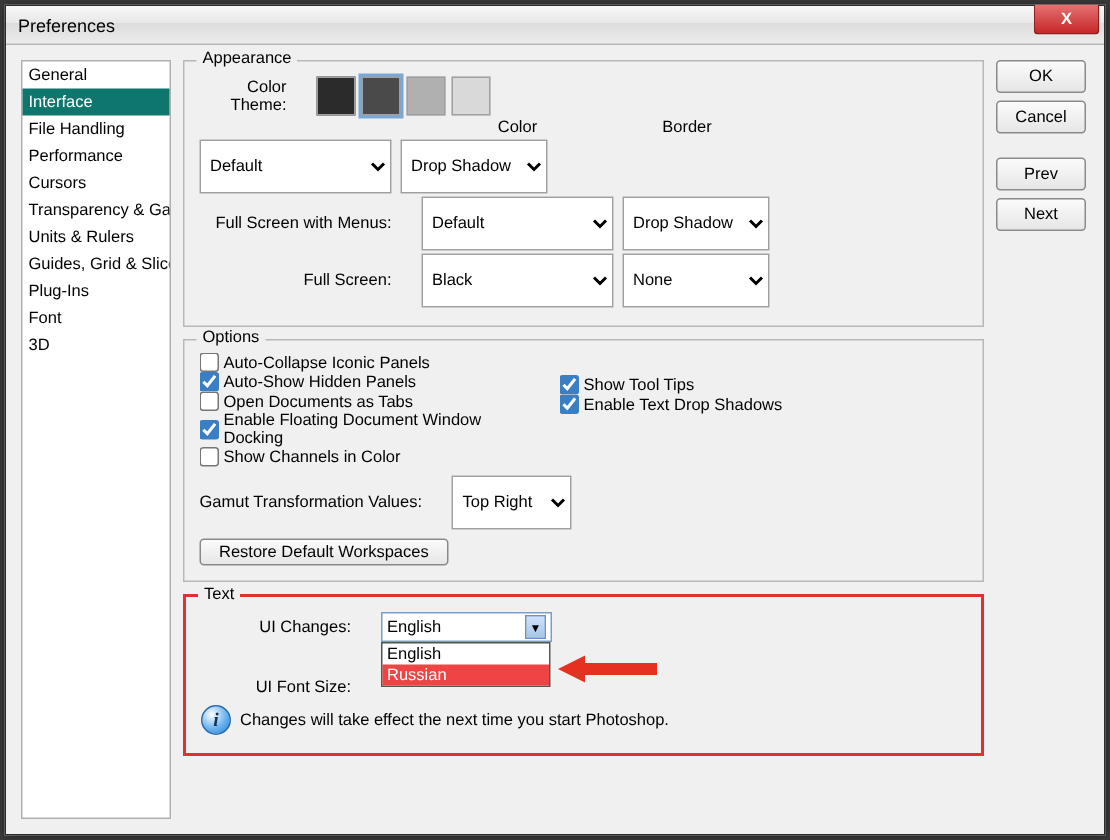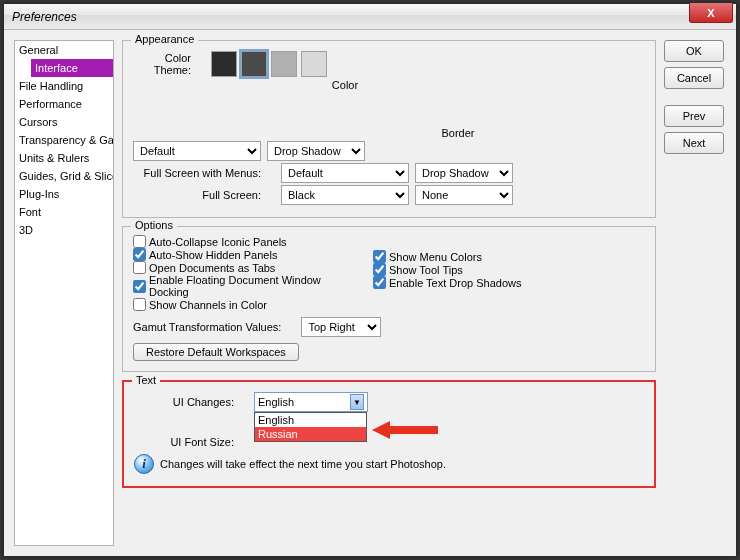--- a/index.html
+++ b/index.html
@@ -1,35 +1,35 @@
 <!DOCTYPE html>
 <html><head>
 <meta charset="utf-8">
 <style>
 * { box-sizing: border-box; margin: 0; padding: 0; }
 body { font-family: "Segoe UI", Tahoma, sans-serif; font-size: 11px; background: #3a3a3a; width: 740px; height: 560px; overflow: hidden; }
 .window { position: absolute; top: 3px; left: 3px; width: 734px; height: 554px; background: #f0f0f0; border: 1px solid #2a2a2a; box-shadow: 0 0 6px rgba(0,0,0,.5); display: flex; flex-direction: column; }
 .titlebar { height: 26px; background: linear-gradient(#f7f7f7,#e8e8e8 45%,#dcdcdc 46%,#ececec); border-bottom: 1px solid #b8b8b8; display: flex; align-items: center; padding-left: 8px; position: relative; }
-.titlebar-title { font-size: 12px; font-style: italic; }
+.titlebar-title { font-size: 12px; }
 .close-btn { position: absolute; right: 3px; top: -1px; width: 44px; height: 20px; background: linear-gradient(#e57373,#c62828); border: 1px solid #8b1e1e; border-top: none; border-radius: 0 0 3px 3px; display: flex; align-items: center; justify-content: center; color: #fff; font-size: 11px; font-weight: bold; cursor: pointer; }
 .body { flex: 1; display: flex; padding: 10px 10px 10px 10px; gap: 8px; position: relative; }
 .sidebar { width: 100px; border: 1px solid #b0b0b0; background: #fff; }
 .sidebar-item { padding: 2px 4px; cursor: pointer; font-size: 11px; line-height: 14px; white-space: nowrap; overflow: hidden; }
-.sidebar-item.selected { background: #a21caf; color: #fff; margin-left: 16px; }
+.sidebar-item.selected { background: #0f766e; color: #fff; }
 .main { flex: 1; display: flex; flex-direction: column; gap: 8px; }
 .fieldset { border: 1px solid #b8b8b8; padding: 8px 10px 10px; position: relative; }
 .legend { position: absolute; top: -8px; left: 8px; background: #f0f0f0; padding: 0 4px; font-size: 11px; }
 .row { display: flex; align-items: center; margin: 2px 0; }
 .label { text-align: right; padding-right: 20px; }
 .swatch { width: 26px; height: 26px; border: 1px solid #a0a0a0; margin-right: 4px; display: inline-block; cursor: pointer; }
 .swatch.sel { outline: 2px solid #7aa7d9; }
-select, .select { font-size: 11px; height: 20px; border: 1px solid #a0a0a0; background: #fff; padding: 0 2px; }
+select, .select { font-size: 11px; height: 36px; border: 1px solid #a0a0a0; background: #fff; padding: 0 2px; }
 .screenheaders { display: flex; margin-left: 148px; margin-bottom: 2px; }
 .screenheaders span:first-child { width: 128px; text-align: center; }
-.screenheaders span:last-child { width: 98px; text-align: center; margin-top: 48px; }
+.screenheaders span:last-child { width: 98px; text-align: center; }
 .screenrow .label { width: 148px; }
 .screenrow select:first-of-type { width: 128px; margin-right: 6px; }
 .screenrow select:last-of-type { width: 98px; }
 .cbrow { display: flex; gap: 14px; }
 .cblabel { display: flex; align-items: center; gap: 3px; }
 input[type=checkbox] { width: 13px; height: 13px; accent-color: #3a7fc4; }
 .btn { background: linear-gradient(#fbfbfb,#e6e6e6); border: 1px solid #8a8a8a; border-radius: 3px; padding: 2px 12px; font-size: 11px; cursor: pointer; min-width: 60px; }
 .rightbuttons { width: 62px; display: flex; flex-direction: column; gap: 5px; }
 .rightbuttons .btn { width: 60px; height: 22px; padding: 0; }
 .text-fieldset { border: 2px solid #e03030; }
@@ -121,24 +121,20 @@
               </label>
             <label class="cblabel">
                 <input type="checkbox" style="">
                 <span>Show Channels in Color</span>
               </label>
           </div>
           <div>
             <div style="height:15px"></div>
             <label class="cblabel">
                 <input type="checkbox" checked="" style="">
-                <span>Show Menu Colors</span>
-              </label>
-            <label class="cblabel">
-                <input type="checkbox" checked="" style="">
                 <span>Show Tool Tips</span>
               </label>
             <label class="cblabel">
                 <input type="checkbox" checked="" style="">
                 <span>Enable Text Drop Shadows</span>
               </label>
           </div>
         </div>
         <div class="row" style="margin-top:6px">
           <span class="label">Gamut Transformation Values:</span>

